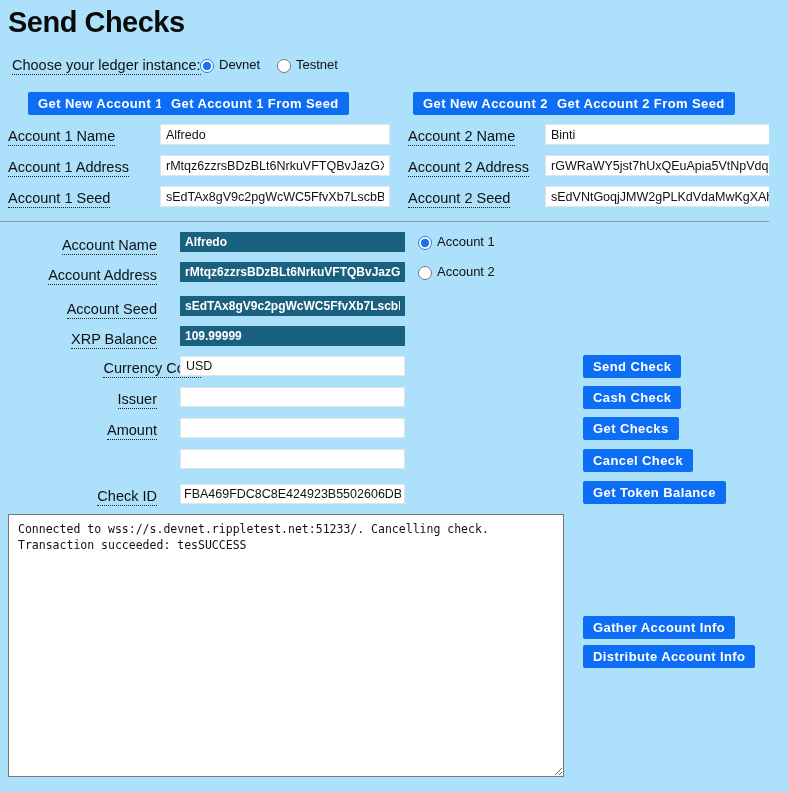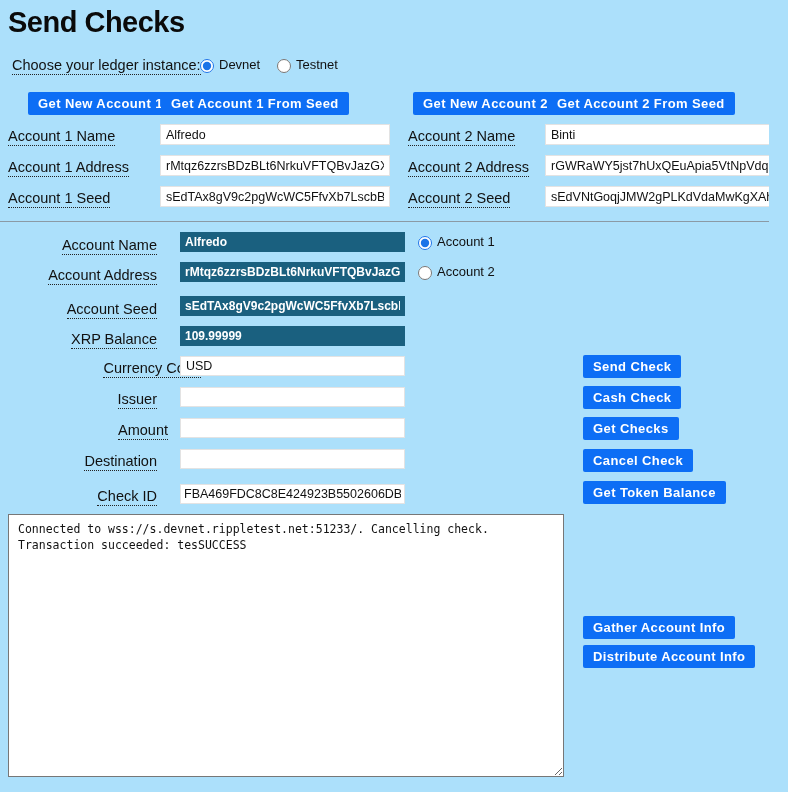--- a/index.html
+++ b/index.html
@@ -122,24 +122,23 @@
   <span class="abs radio-label" style="left:437px;top:234px;">Account 1</span>
   <input type="radio" name="selected-account" style="left: 418px; top: 266px;">
   <span class="abs radio-label" style="left:437px;top:264px;">Account 2</span>
 
   <div class="abs label right-label" style="top:360px;margin-left:44px;"><span class="dotted">Currency Code</span></div>
   <input class="fld mid" style="left: 180px; top: 356px;" value="USD">
 
   <div class="abs label right-label" style="top:391px;"><span class="dotted">Issuer</span></div>
   <input class="fld mid" style="left: 180px; top: 387px;" value="">
 
-  <div class="abs label right-label" style="top:422px;padding-left:11px;"><span class="dotted">Amount</span></div>
+  <div class="abs label right-label" style="top:422px;"><span class="dotted">Amount</span></div>
   <input class="fld mid" style="left: 180px; top: 418px;" value="">
 
-  <div class="abs label right-label" style="top:453px;"><span class="dotted">Destination</span></div>
   <input class="fld mid" style="left: 180px; top: 449px;" value="">
 
   <div class="abs label right-label" style="top:488px;"><span class="dotted">Check ID</span></div>
   <input class="fld mid" style="left: 180px; top: 484px; padding: 2px 3px;" value="FBA469FDC8C8E424923B5502606DB1C49D">
 
   <button class="btn" style="left:583px;top:355px;">Send Check</button>
   <button class="btn" style="left:583px;top:386px;">Cash Check</button>
   <button class="btn" style="left:583px;top:417px;">Get Checks</button>
   <button class="btn" style="left:583px;top:449px;">Cancel Check</button>
   <button class="btn" style="left:583px;top:481px;">Get Token Balance</button>

